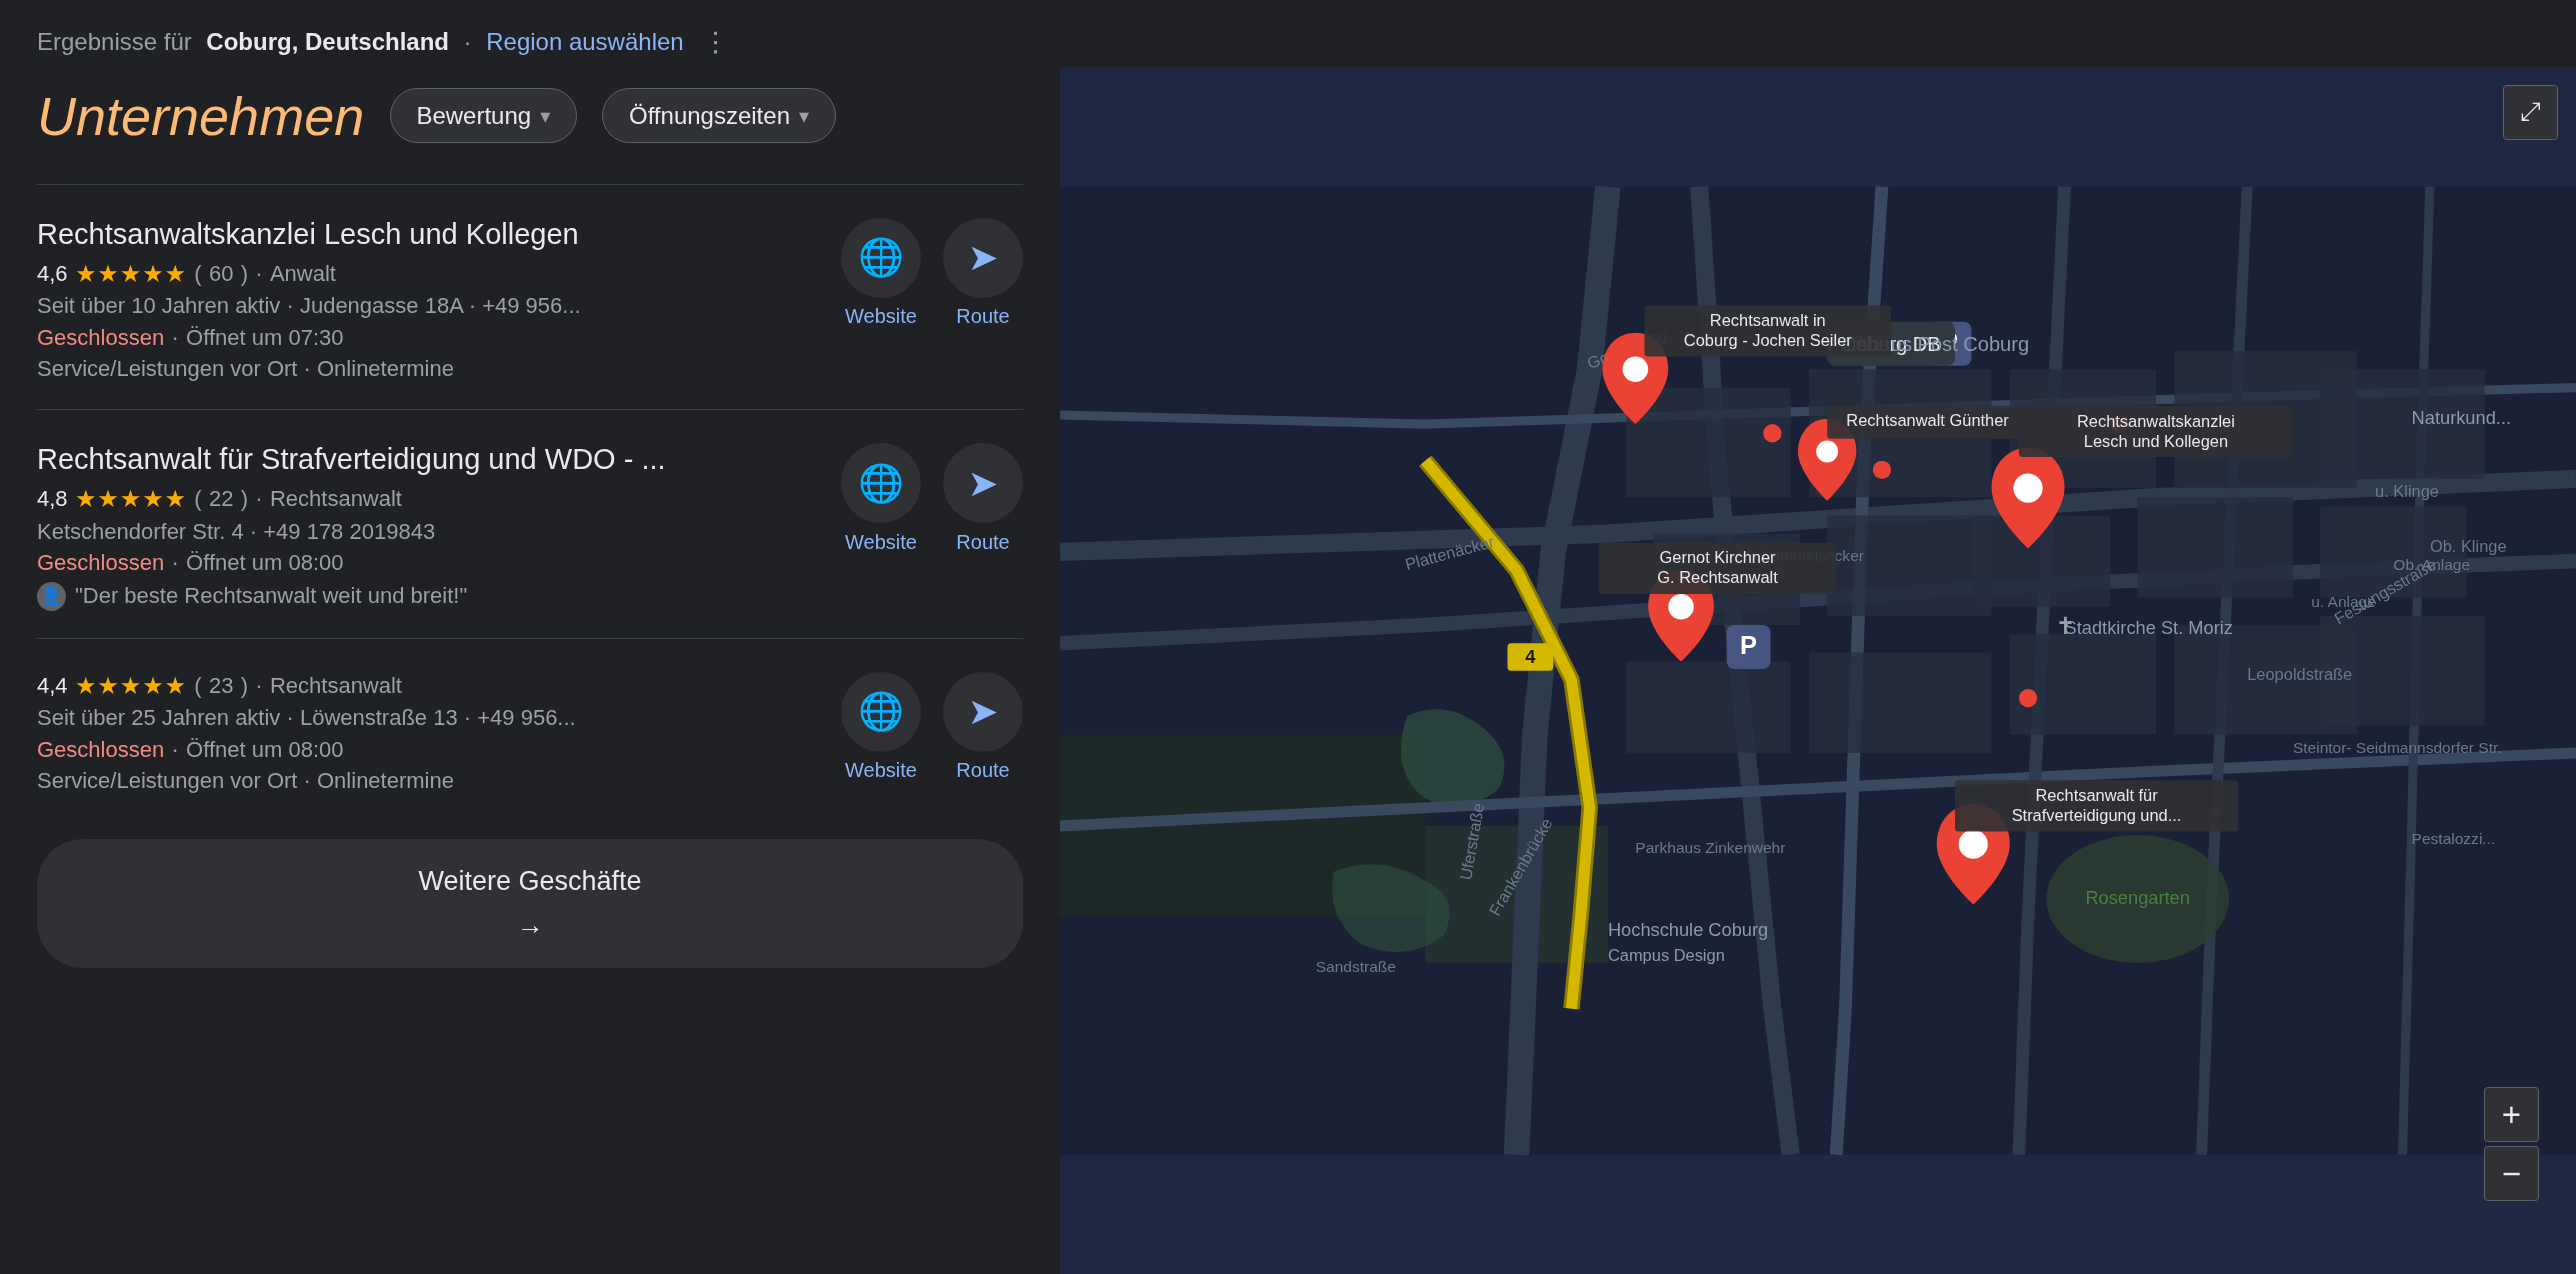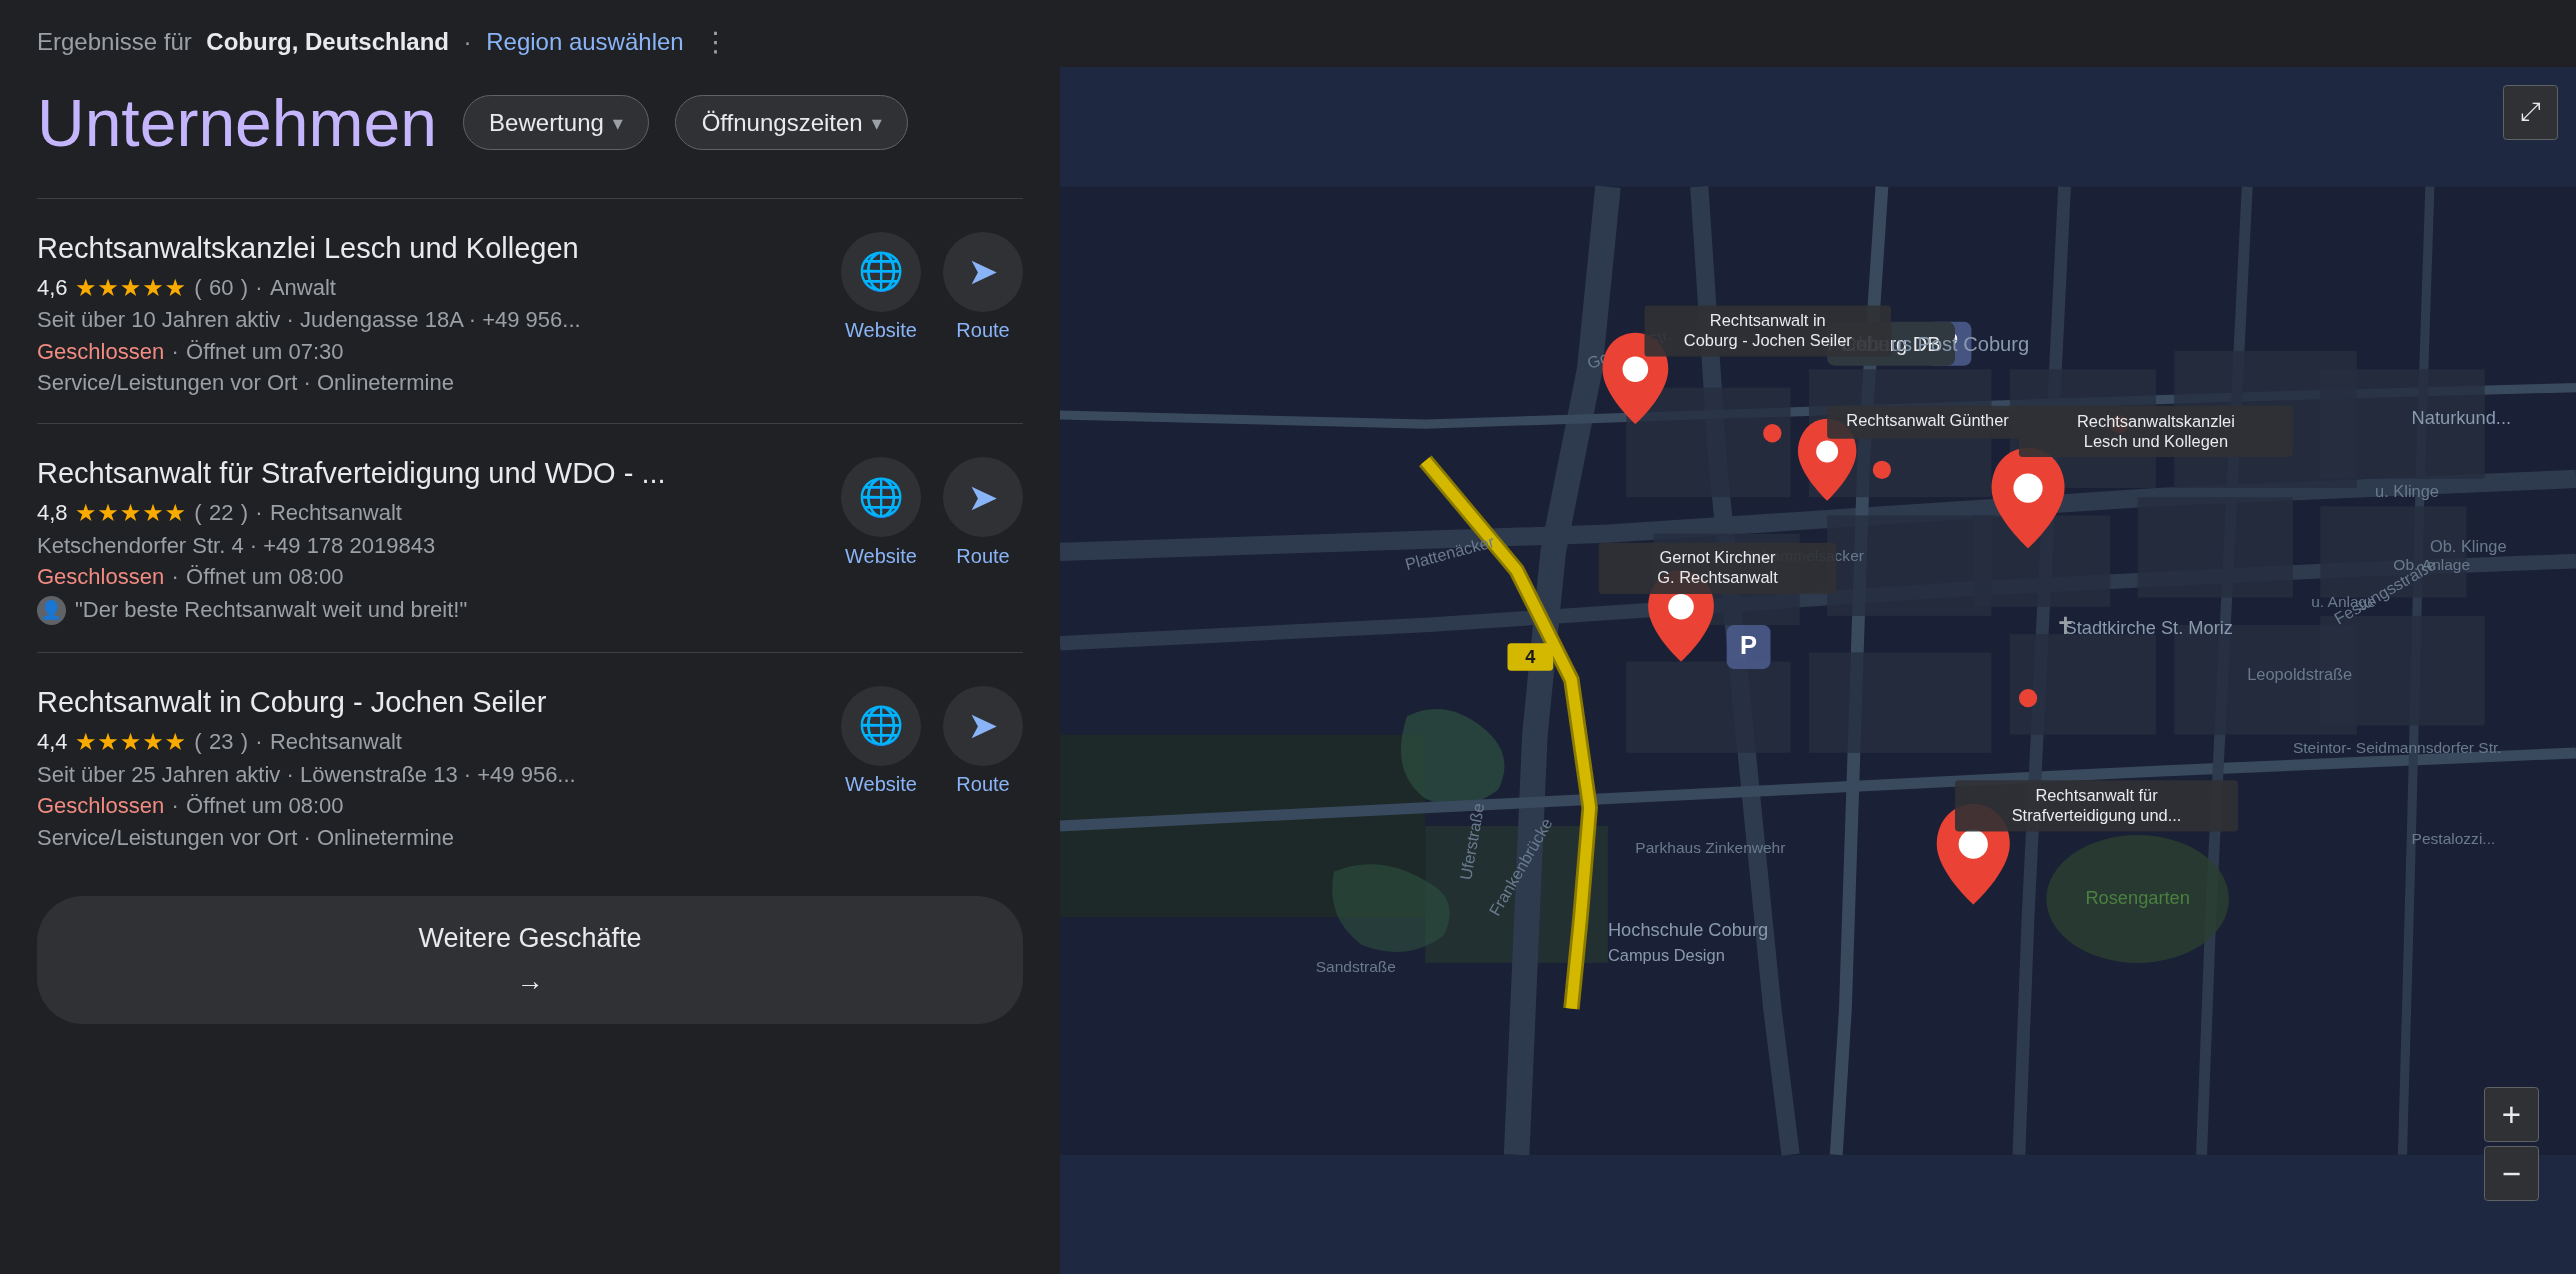--- a/index.html
+++ b/index.html
@@ -52,23 +52,24 @@
       gap: 0;
     }
 
     .page-title-row {
       display: flex;
       align-items: center;
       gap: 25.6px;
       margin-bottom: 37px;
     }
     .page-title {
-      font-size: 66px;
+      font-size: 54px;
       font-weight: 400;
-      color: #c4b5fd;
+      color: #fdba74;
+      font-style: italic;
     }
     .filter-btn {
       background-color: #303134;
       color: #e8eaed;
       border: 1.4px solid #5f6368;
       border-radius: 37px;
       padding: 12.8px 25.6px;
       font-size: 24px;
       cursor: pointer;
       display: flex;
@@ -423,21 +424,20 @@
               </div>
               <span class="action-btn-label">Route</span>
             </button>
           </div>
         </div>
       </div>
 
       <div class="business-item">
         <div class="business-header-row">
           <div class="business-info">
-            <div class="business-name">Rechtsanwalt in Coburg - Jochen Seiler</div>
             <div class="rating-row">
               <span class="rating-number">4,4</span>
               <span class="stars">★★★★★</span>
               <span>(</span>
                 <span>23</span>
                 <span>)</span>
               <span>·</span>
               <span>Rechtsanwalt</span>
             </div>
             <div class="details-row">

